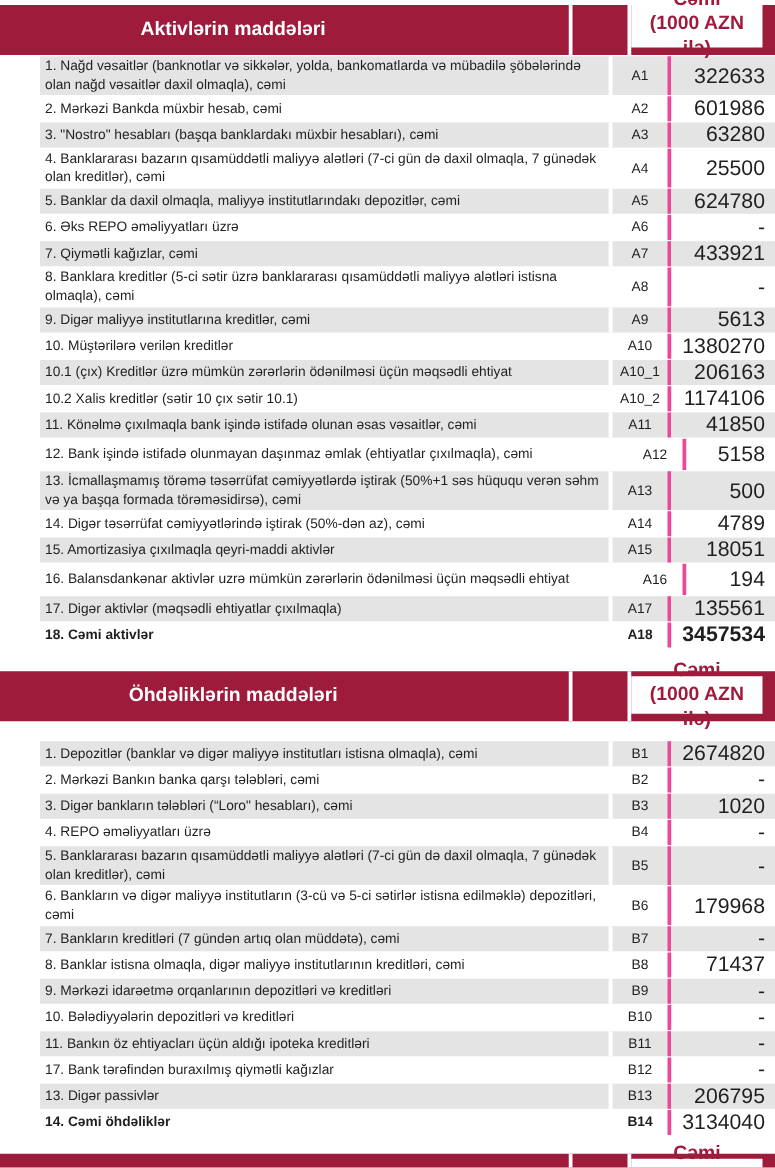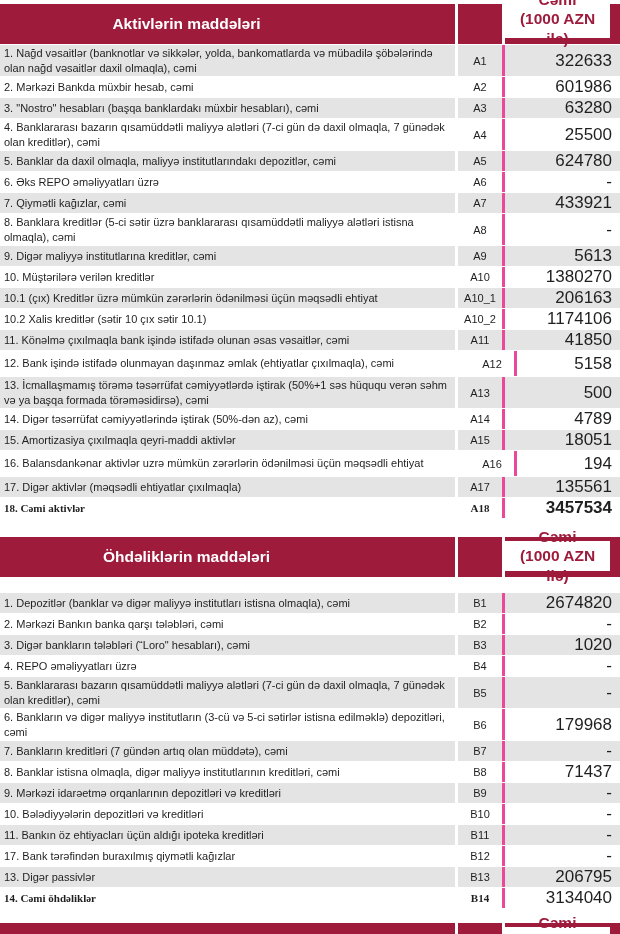--- a/index.html
+++ b/index.html
@@ -21,21 +21,21 @@
   .hdr-gap2 { position: absolute; left: 502px; width: 3px; top: 4px; bottom: 0; background: #ffffff; }
   .hdr-val {
     position: absolute; left: 505px; right: 10px; top: 8px; bottom: 6px;
     background: #ffffff; color: var(--maroon);
     font-weight: bold; font-size: 15.5px; line-height: 1.25;
     display: flex; align-items: center; justify-content: center;
     text-align: center; padding: 0 12px;
   }
   .sec-a .hdr-val { top: 0; }
 
-  .rows { width: 620px; }
+  .rows { width: 620px; padding-left: 32px; }
   .row { display: flex; align-items: stretch; border-bottom: 1px solid #ffffff; }
   .row.shade .c-desc, .row.shade .c-code, .row.shade .c-val { background: #E4E4E4; }
   .c-desc {
     width: 455px; padding: 1px 5px 1px 4px;
     display: flex; align-items: center;
     font-size: 11px; line-height: 14.5px;
   }
   .c-code {
     width: 50px; border-left: 3px solid #ffffff; border-right: 3px solid #ec4899;
     display: flex; align-items: center; justify-content: center;
@@ -43,21 +43,21 @@
   }
   .c-val {
     flex: 1; padding-right: 8px;
     display: flex; align-items: center; justify-content: flex-end;
     font-size: 17px;
   }
   .row.s      { min-height: 17px; }
   .row.tall   { min-height: 26px; gap: 12px; }
   .row.double { min-height: 32px; }
   .row.total  { min-height: 18px; }
-  .row.bold .c-desc, .row.bold .c-code { font-weight: bold; font-family: Liberation Serif, serif; }
+  .row.bold .c-desc, .row.bold .c-code { font-weight: bold; }
   .row.boldval .c-val { font-weight: bold; }
 
   #secB { margin-top: 14px; }
   #secC { margin-top: 10px; }
   #secA .sec-header { margin-bottom: 1px; }
   #secB .sec-header { margin-bottom: 16px; }
   #secC .sec-header { margin-bottom: 18px; }
 </style>
 </head>
 <body style="--maroon: #9E1B3C;">

